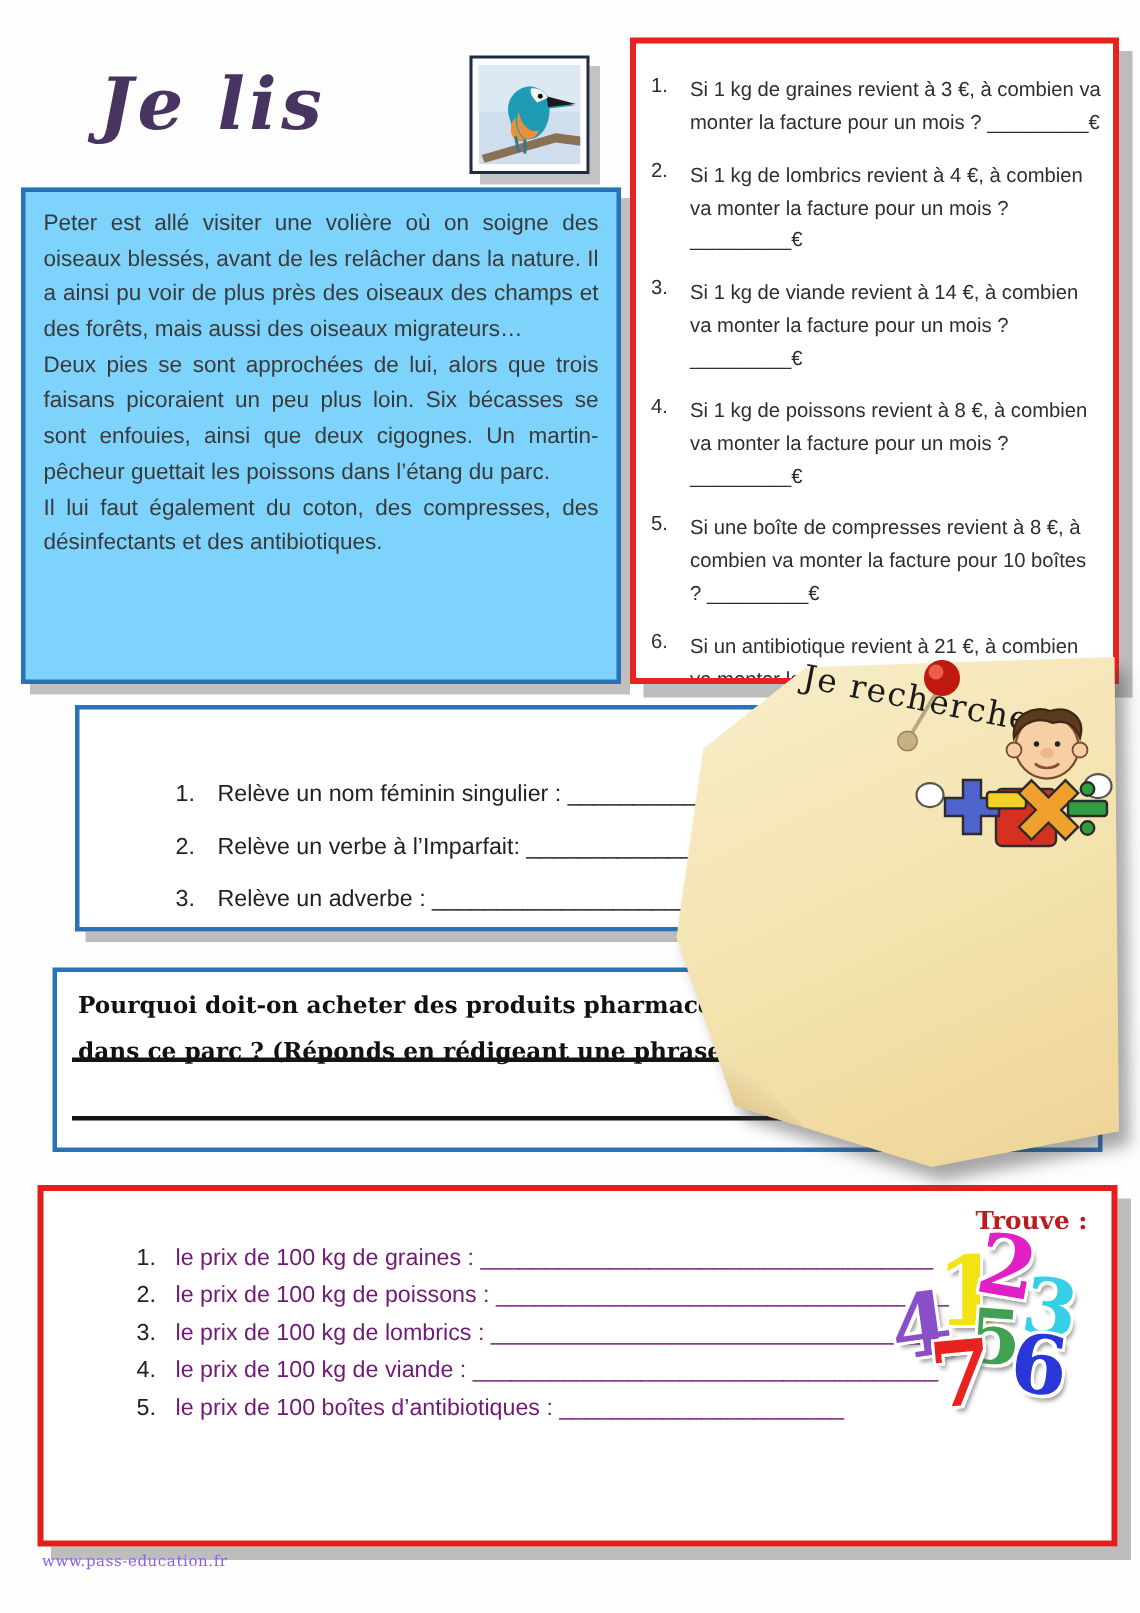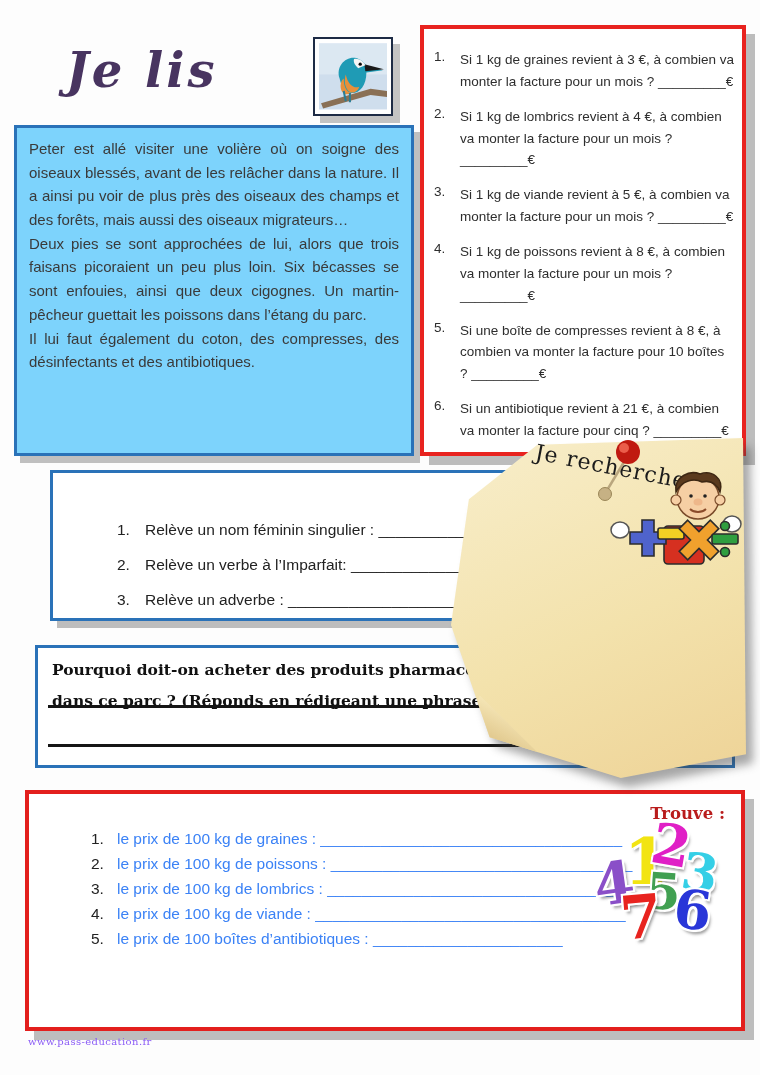--- a/index.html
+++ b/index.html
@@ -69,21 +69,21 @@
   .answer-line.l2 { left: 10px; top: 96px; width: 690px; }
   
   .trouve-box {
     position: absolute; left: 25px; top: 790px; width: 720px; height: 241px;
     border: 4px solid #e31f1d; background: #ffffff;
     box-shadow: 9px 9px 0 #bdbdbd;
     padding: 10px 16px; overflow: hidden;
   }
   .t-item { display: flex; margin: 7px 0 0 46px; }
   .t-num { width: 26px; flex: 0 0 26px; font-size: 15.5px; color: #222; }
-  .t-text { flex: 1; font-size: 15.5px; color: #3b82f6; white-space: nowrap; overflow: hidden; }
+  .t-text { flex: 1; font-size: 15.5px; color: #701a75; white-space: nowrap; overflow: hidden; }
   
   .note {
     position: absolute; left: 448px; top: 438px; width: 298px; height: 340px;
     z-index: 5;
     filter: drop-shadow(7px 9px 5px rgba(60,60,60,0.45));
   }
   .note-paper {
     position: absolute; inset: 0;
     background: linear-gradient(155deg, #f8eecb 0%, #f3e2ac 55%, #eed397 100%);
     clip-path: polygon(30% 2%, 99% 0%, 100% 93%, 58% 100%, 14% 88%, 1% 55%, 7% 18%);
@@ -154,21 +154,21 @@
     <div class="q-item">
       <span class="q-num">1.</span>
       <span class="q-text">Si 1 kg de graines revient à 3 €, à combien va monter la facture pour un mois ? _________€</span>
     </div>
     <div class="q-item">
       <span class="q-num">2.</span>
       <span class="q-text">Si 1 kg de lombrics revient à 4 €, à combien va monter la facture pour un mois ? _________€</span>
     </div>
     <div class="q-item">
       <span class="q-num">3.</span>
-      <span class="q-text">Si 1 kg de viande revient à 5 €, à combien va monter la facture pour un mois ? _________€</span>
+      <span class="q-text">Si 1 kg de viande revient à 14 €, à combien va monter la facture pour un mois ? _________€</span>
     </div>
     <div class="q-item">
       <span class="q-num">4.</span>
       <span class="q-text">Si 1 kg de poissons revient à 8 €, à combien va monter la facture pour un mois ? _________€</span>
     </div>
     <div class="q-item">
       <span class="q-num">5.</span>
       <span class="q-text">Si une boîte de compresses revient à 8 €, à combien va monter la facture pour 10 boîtes ? _________€</span>
     </div>
     <div class="q-item">

